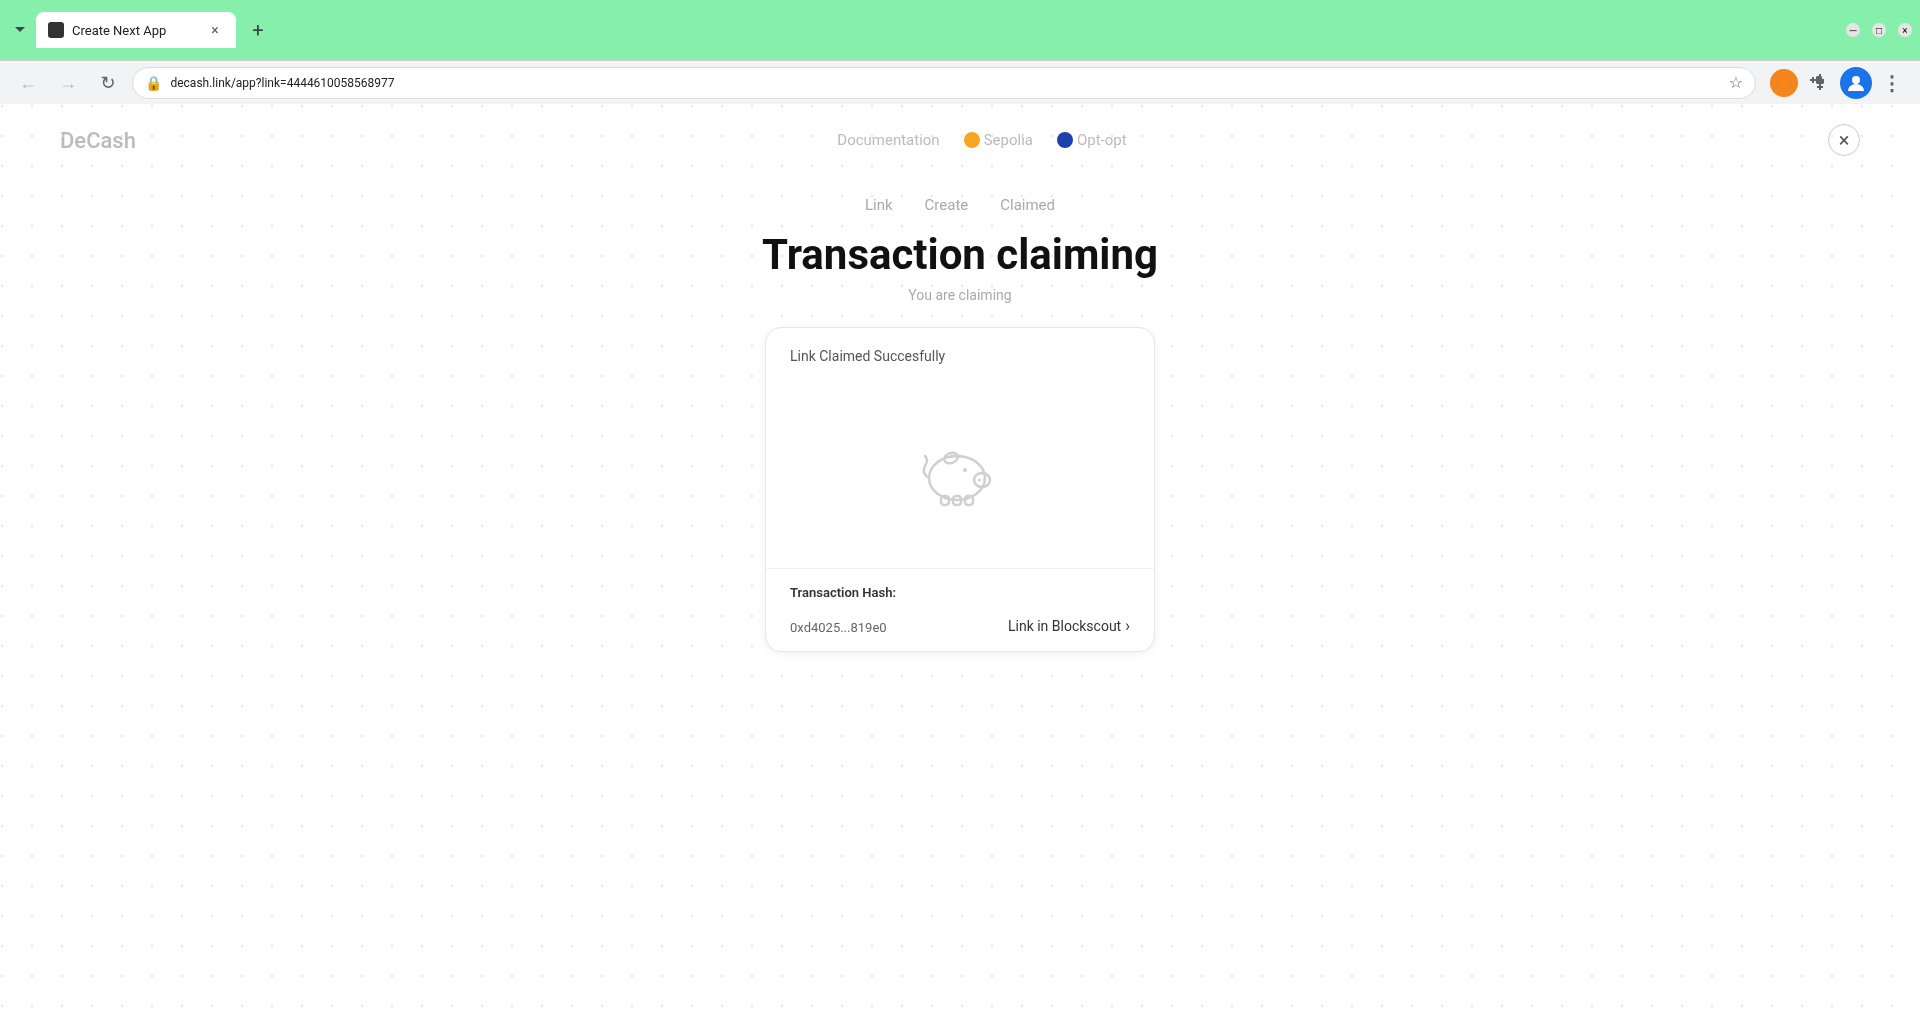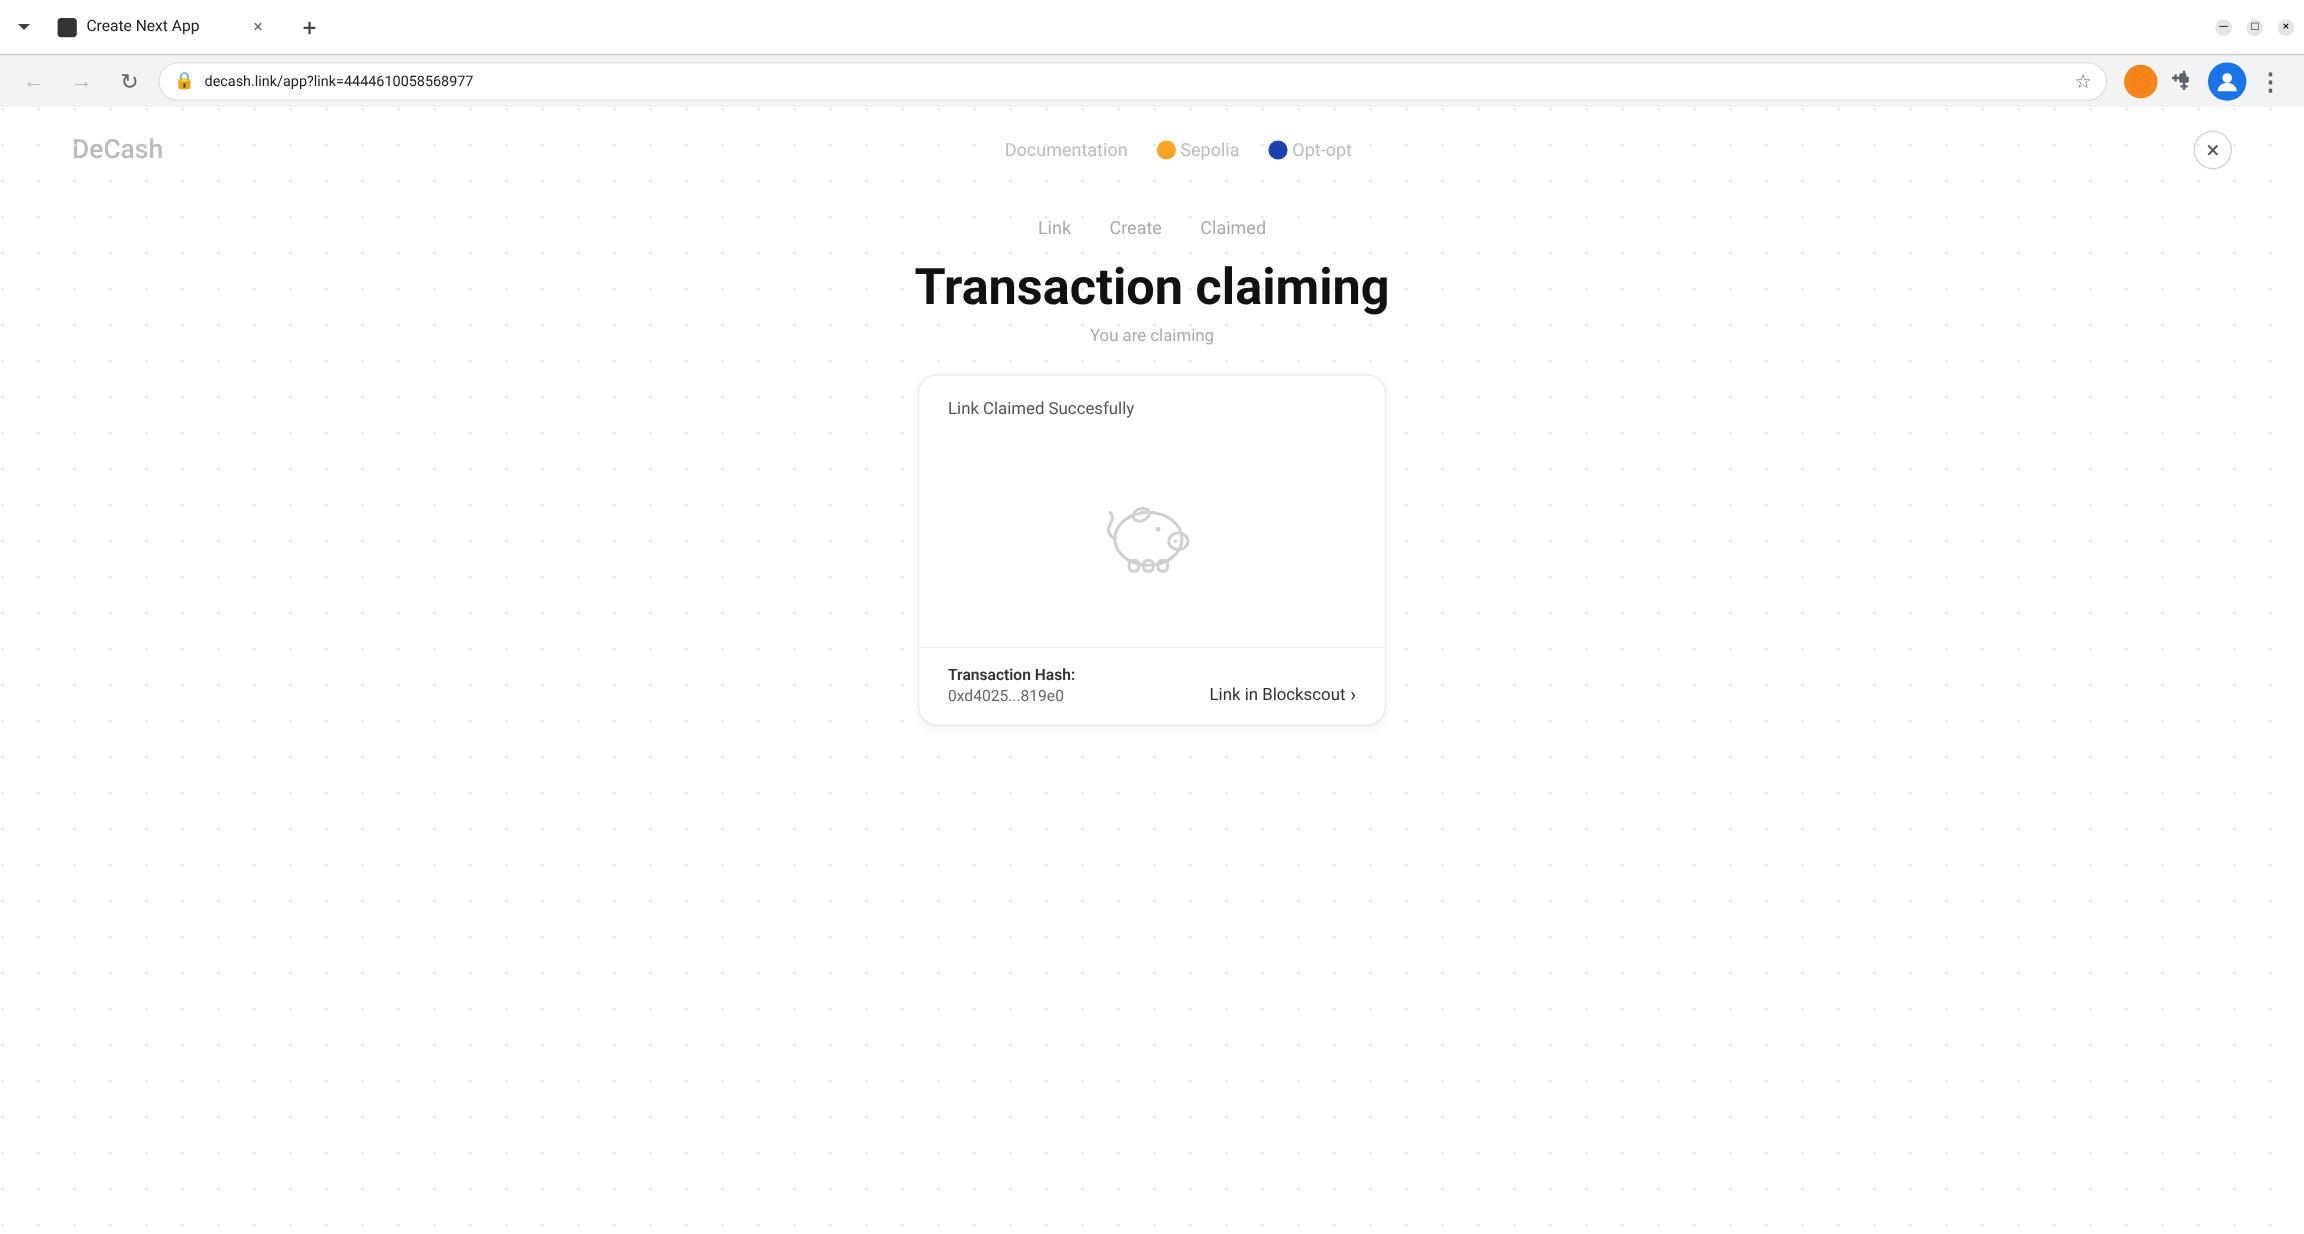--- a/index.html
+++ b/index.html
@@ -2,21 +2,21 @@
 <html><head>
   <meta charset="utf-8">
   <style>
     * { margin: 0; padding: 0; box-sizing: border-box; }
     body { font-family: -apple-system, BlinkMacSystemFont, 'Segoe UI', Roboto, sans-serif; background: #fff; width: 1920px; height: 1028px; overflow: hidden; }
 
     
     .browser-chrome { width: 100%; background: #dee1e6; }
 
     
-    .tab-bar { display: flex; align-items: center; height: 45px; padding: 0 8px; gap: 4px; background: #ffffff; }
+    .tab-bar { display: flex; align-items: center; height: 60px; padding: 0 8px; gap: 4px; background: #86efac; }
     .tab-group-arrow { width: 24px; height: 24px; display: flex; align-items: center; justify-content: center; cursor: pointer; border-radius: 4px; color: #444; font-size: 12px; }
     .tab { display: flex; align-items: center; gap: 8px; height: 36px; padding: 0 12px; background: #fff; border-radius: 8px 8px 0 0; min-width: 200px; max-width: 340px; flex: 0 0 auto; position: relative; }
     .tab-favicon { width: 16px; height: 16px; background: #333; border-radius: 50%; flex-shrink: 0; }
     .tab-title { font-size: 13px; color: #202124; flex: 1; white-space: nowrap; overflow: hidden; text-overflow: ellipsis; }
     .tab-close { width: 18px; height: 18px; display: flex; align-items: center; justify-content: center; border-radius: 50%; cursor: pointer; color: #5f6368; font-size: 14px; }
     .new-tab-btn { width: 28px; height: 28px; display: flex; align-items: center; justify-content: center; border-radius: 50%; cursor: pointer; color: #444; font-size: 20px; margin-left: 4px; }
 
     
     .nav-bar { display: flex; align-items: center; height: 44px; padding: 0 12px; gap: 8px; background: #f1f3f4; border-top: 1px solid #ccc; }
     .nav-btn { width: 32px; height: 32px; display: flex; align-items: center; justify-content: center; border-radius: 50%; cursor: pointer; color: #5f6368; font-size: 18px; }
@@ -49,26 +49,26 @@
     .page-tabs { display: flex; gap: 32px; margin-bottom: 16px; }
     .page-tab { font-size: 15px; color: #aaa; cursor: pointer; }
 
     
     .page-title { font-size: 42px; font-weight: 700; color: #111; margin-bottom: 8px; text-align: center; }
     .page-subtitle { font-size: 14px; color: #aaa; margin-bottom: 24px; text-align: center; }
 
     
     .card { width: 390px; background: #fff; border: 1px solid #e5e7eb; border-radius: 16px; overflow: hidden; box-shadow: 0 2px 8px rgba(0,0,0,0.06); }
     .card-top { padding: 20px 24px 0; }
-    .link-claimed-text { font-size: 14px; color: #555; margin-bottom: 0; }
+    .link-claimed-text { font-size: 14px; color: #555; margin-bottom: 14px; }
     .card-illustration { display: flex; align-items: center; justify-content: center; padding: 60px 0; }
     .card-divider { height: 1px; background: #f0f0f0; margin: 0; }
     .card-footer { display: flex; align-items: flex-end; justify-content: space-between; padding: 16px 24px; }
     .tx-hash-label { font-size: 13px; font-weight: 600; color: #333; }
-    .tx-hash-value { font-size: 13px; color: #666; margin-top: 2px; }
+    .tx-hash-value { font-size: 13px; color: #666; margin-top: 20px; }
     .view-blockscout { display: flex; align-items: center; gap: 4px; font-size: 14px; color: #333; cursor: pointer; }
     .view-blockscout-chevron { font-size: 16px; }
 
     
     .dots-container { position: absolute; top: 0; left: 0; right: 0; bottom: 0; pointer-events: none; }
   </style>
 </head>
 <body>
 
 <div class="browser-chrome">

